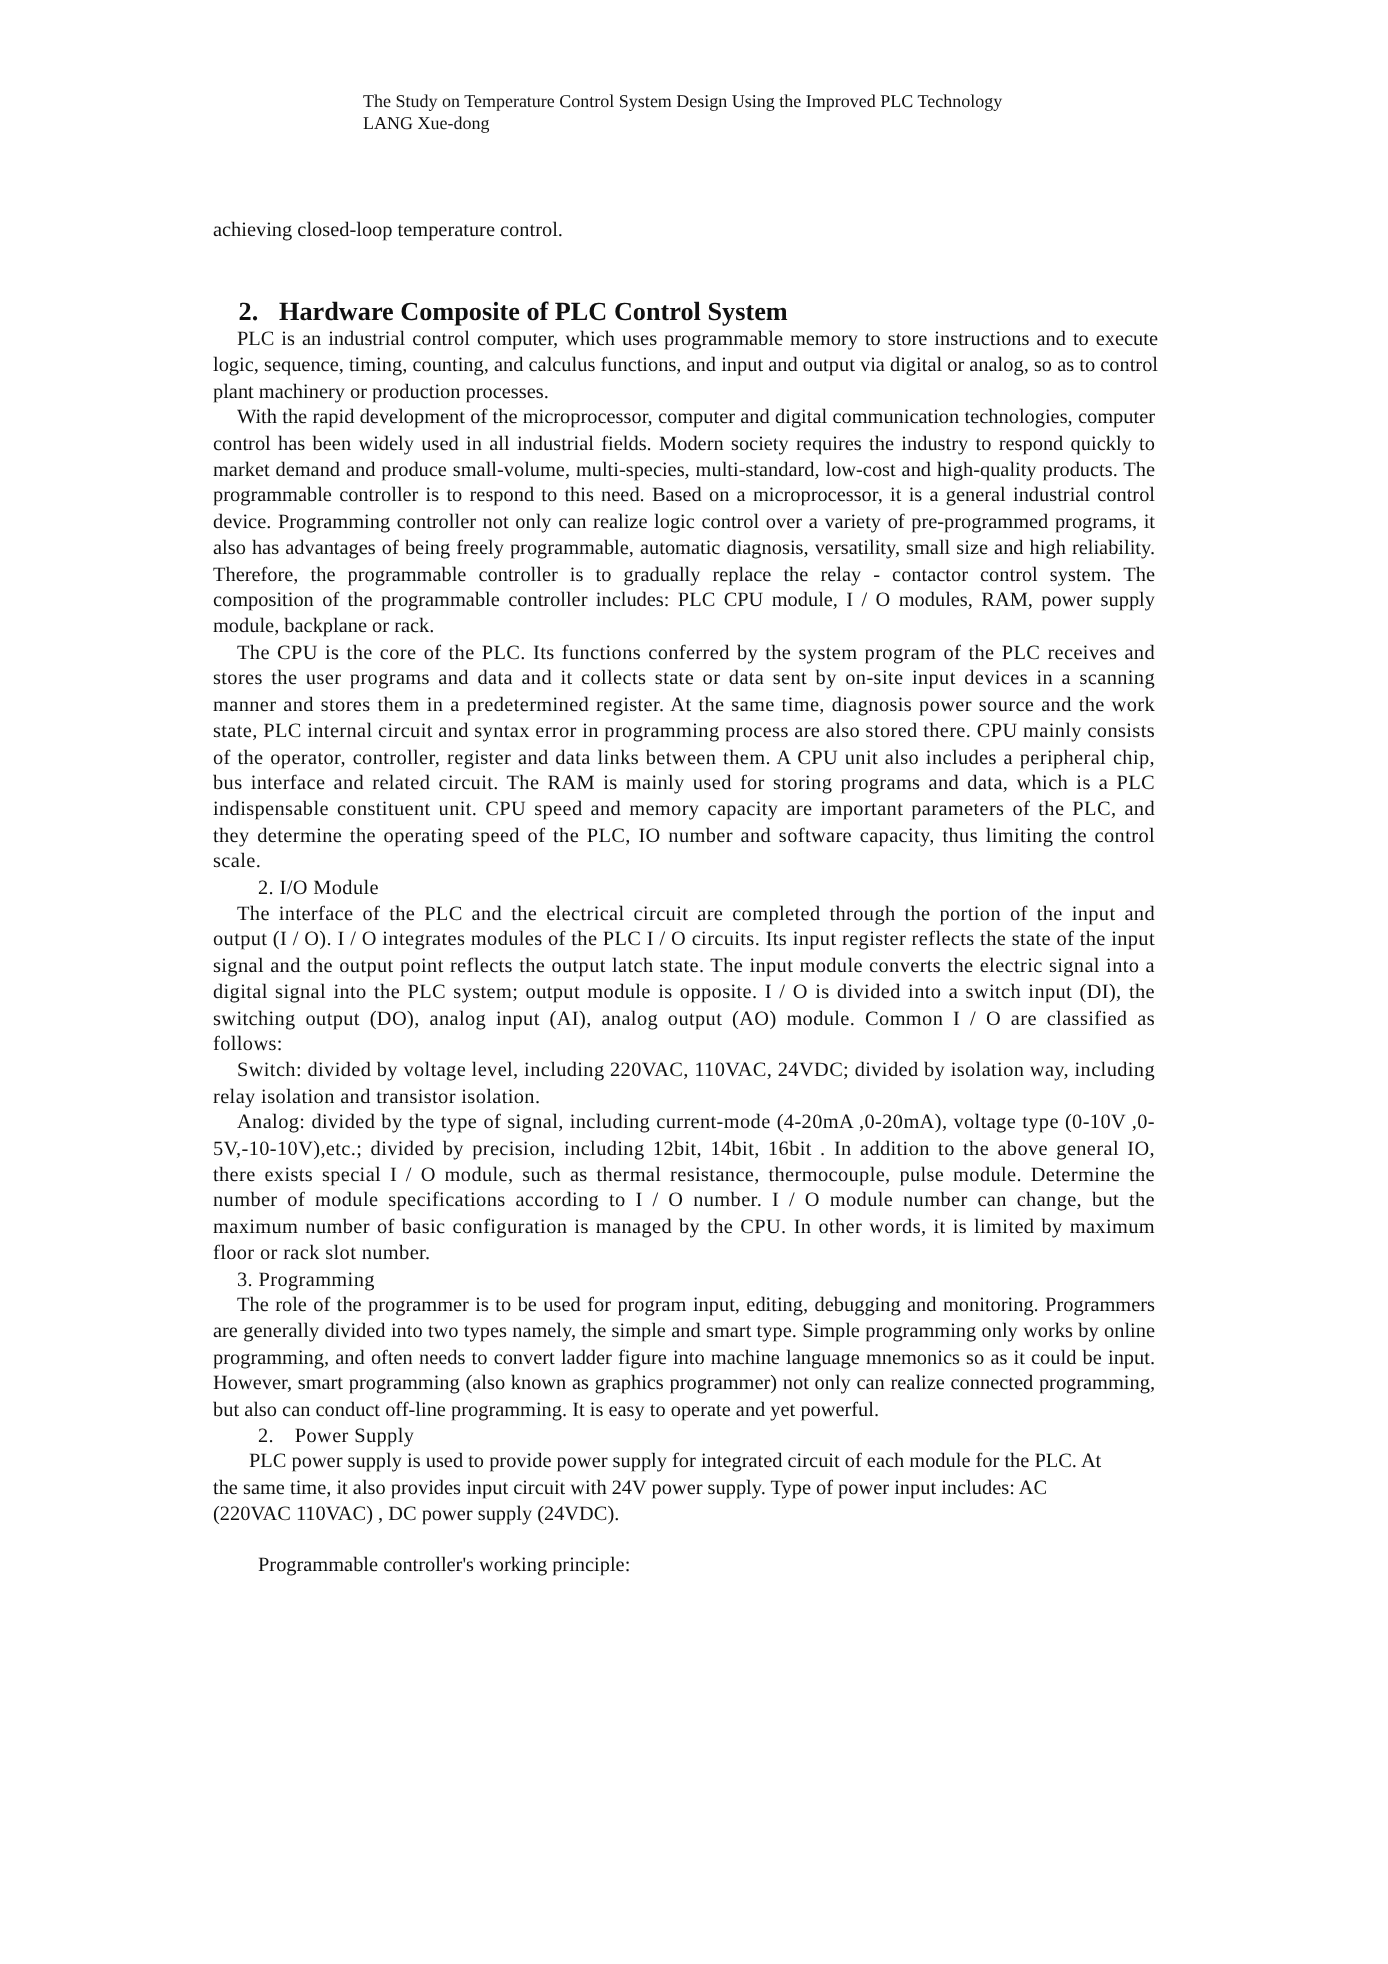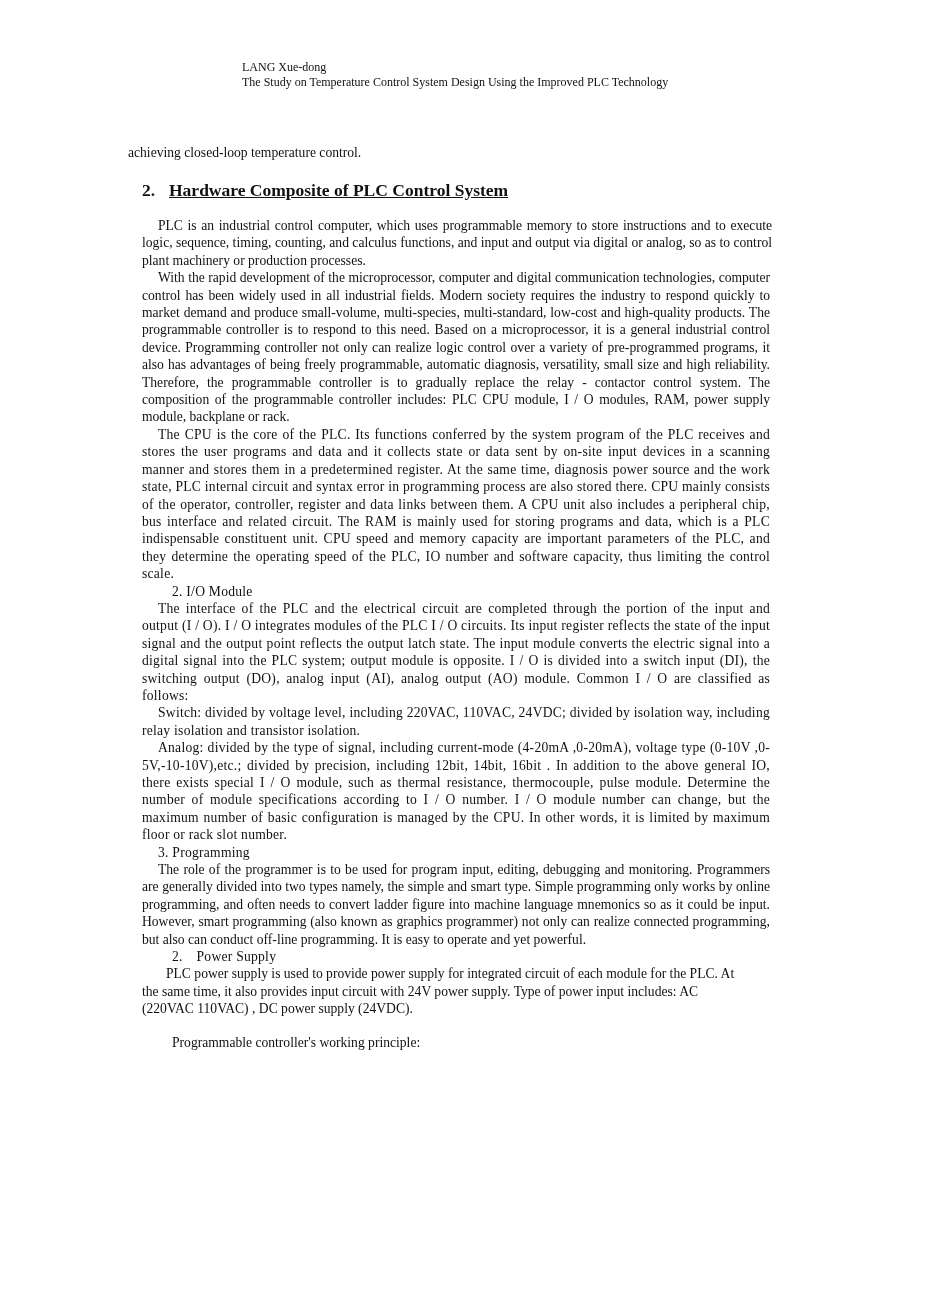--- a/index.html
+++ b/index.html
@@ -5,30 +5,30 @@
   html, body { margin: 0; padding: 0; background: #ffffff; }
   body { width: 925px; height: 1309px; position: relative; overflow: hidden;
          font-family: "Liberation Serif", "DejaVu Serif", serif; color: #111; }
   .header { position: absolute; left: 242px; top: 60px; font-size: 12px; line-height: 15px; }
   .body-text { position: absolute; left: 142px; width: 628px; font-size: 13.6px; line-height: 17.4px; }
   .p { margin: 0; text-align: justify; text-indent: 16px; }
   .p.last { text-align: left; }
   .wide { letter-spacing: 0.25px; }
   .sub { margin: 0; text-indent: 0; padding-left: 16px; }
   .sub.deep { padding-left: 30px; }
-  h2 { position: absolute; left: 142px; top: 180px; margin: 0; font-size: 17.5px; font-weight: bold; text-decoration: underline; }
+  h2 { position: absolute; left: 142px; top: 180px; margin: 17px; font-size: 17.5px; font-weight: bold; }
   h2 .num { display: inline-block; width: 27px; }
-  .line { position: absolute; left: 128px; font-size: 13.6px; }
+  .line { position: absolute; left: 142px; font-size: 13.6px; }
 </style>
 </head>
 <body>
 
 <div class="header">
+  <div>The Study on Temperature Control System Design Using the Improved PLC Technology</div>
   <div>LANG Xue-dong</div>
-  <div>The Study on Temperature Control System Design Using the Improved PLC Technology</div>
 </div>
 
 <div class="line" style="top:145px;">achieving closed-loop temperature control.</div>
 
 <h2>
   <span class="num">2.</span><span>Hardware Composite of PLC Control System</span>
 </h2>
 
 <div class="body-text" style="top:217px;">
   <p class="p" style="width:630px;">PLC is an industrial control computer, which uses programmable memory to store instructions and to execute logic, sequence, timing, counting, and calculus functions, and input and output via digital or analog, so as to control plant machinery or production processes.</p>

